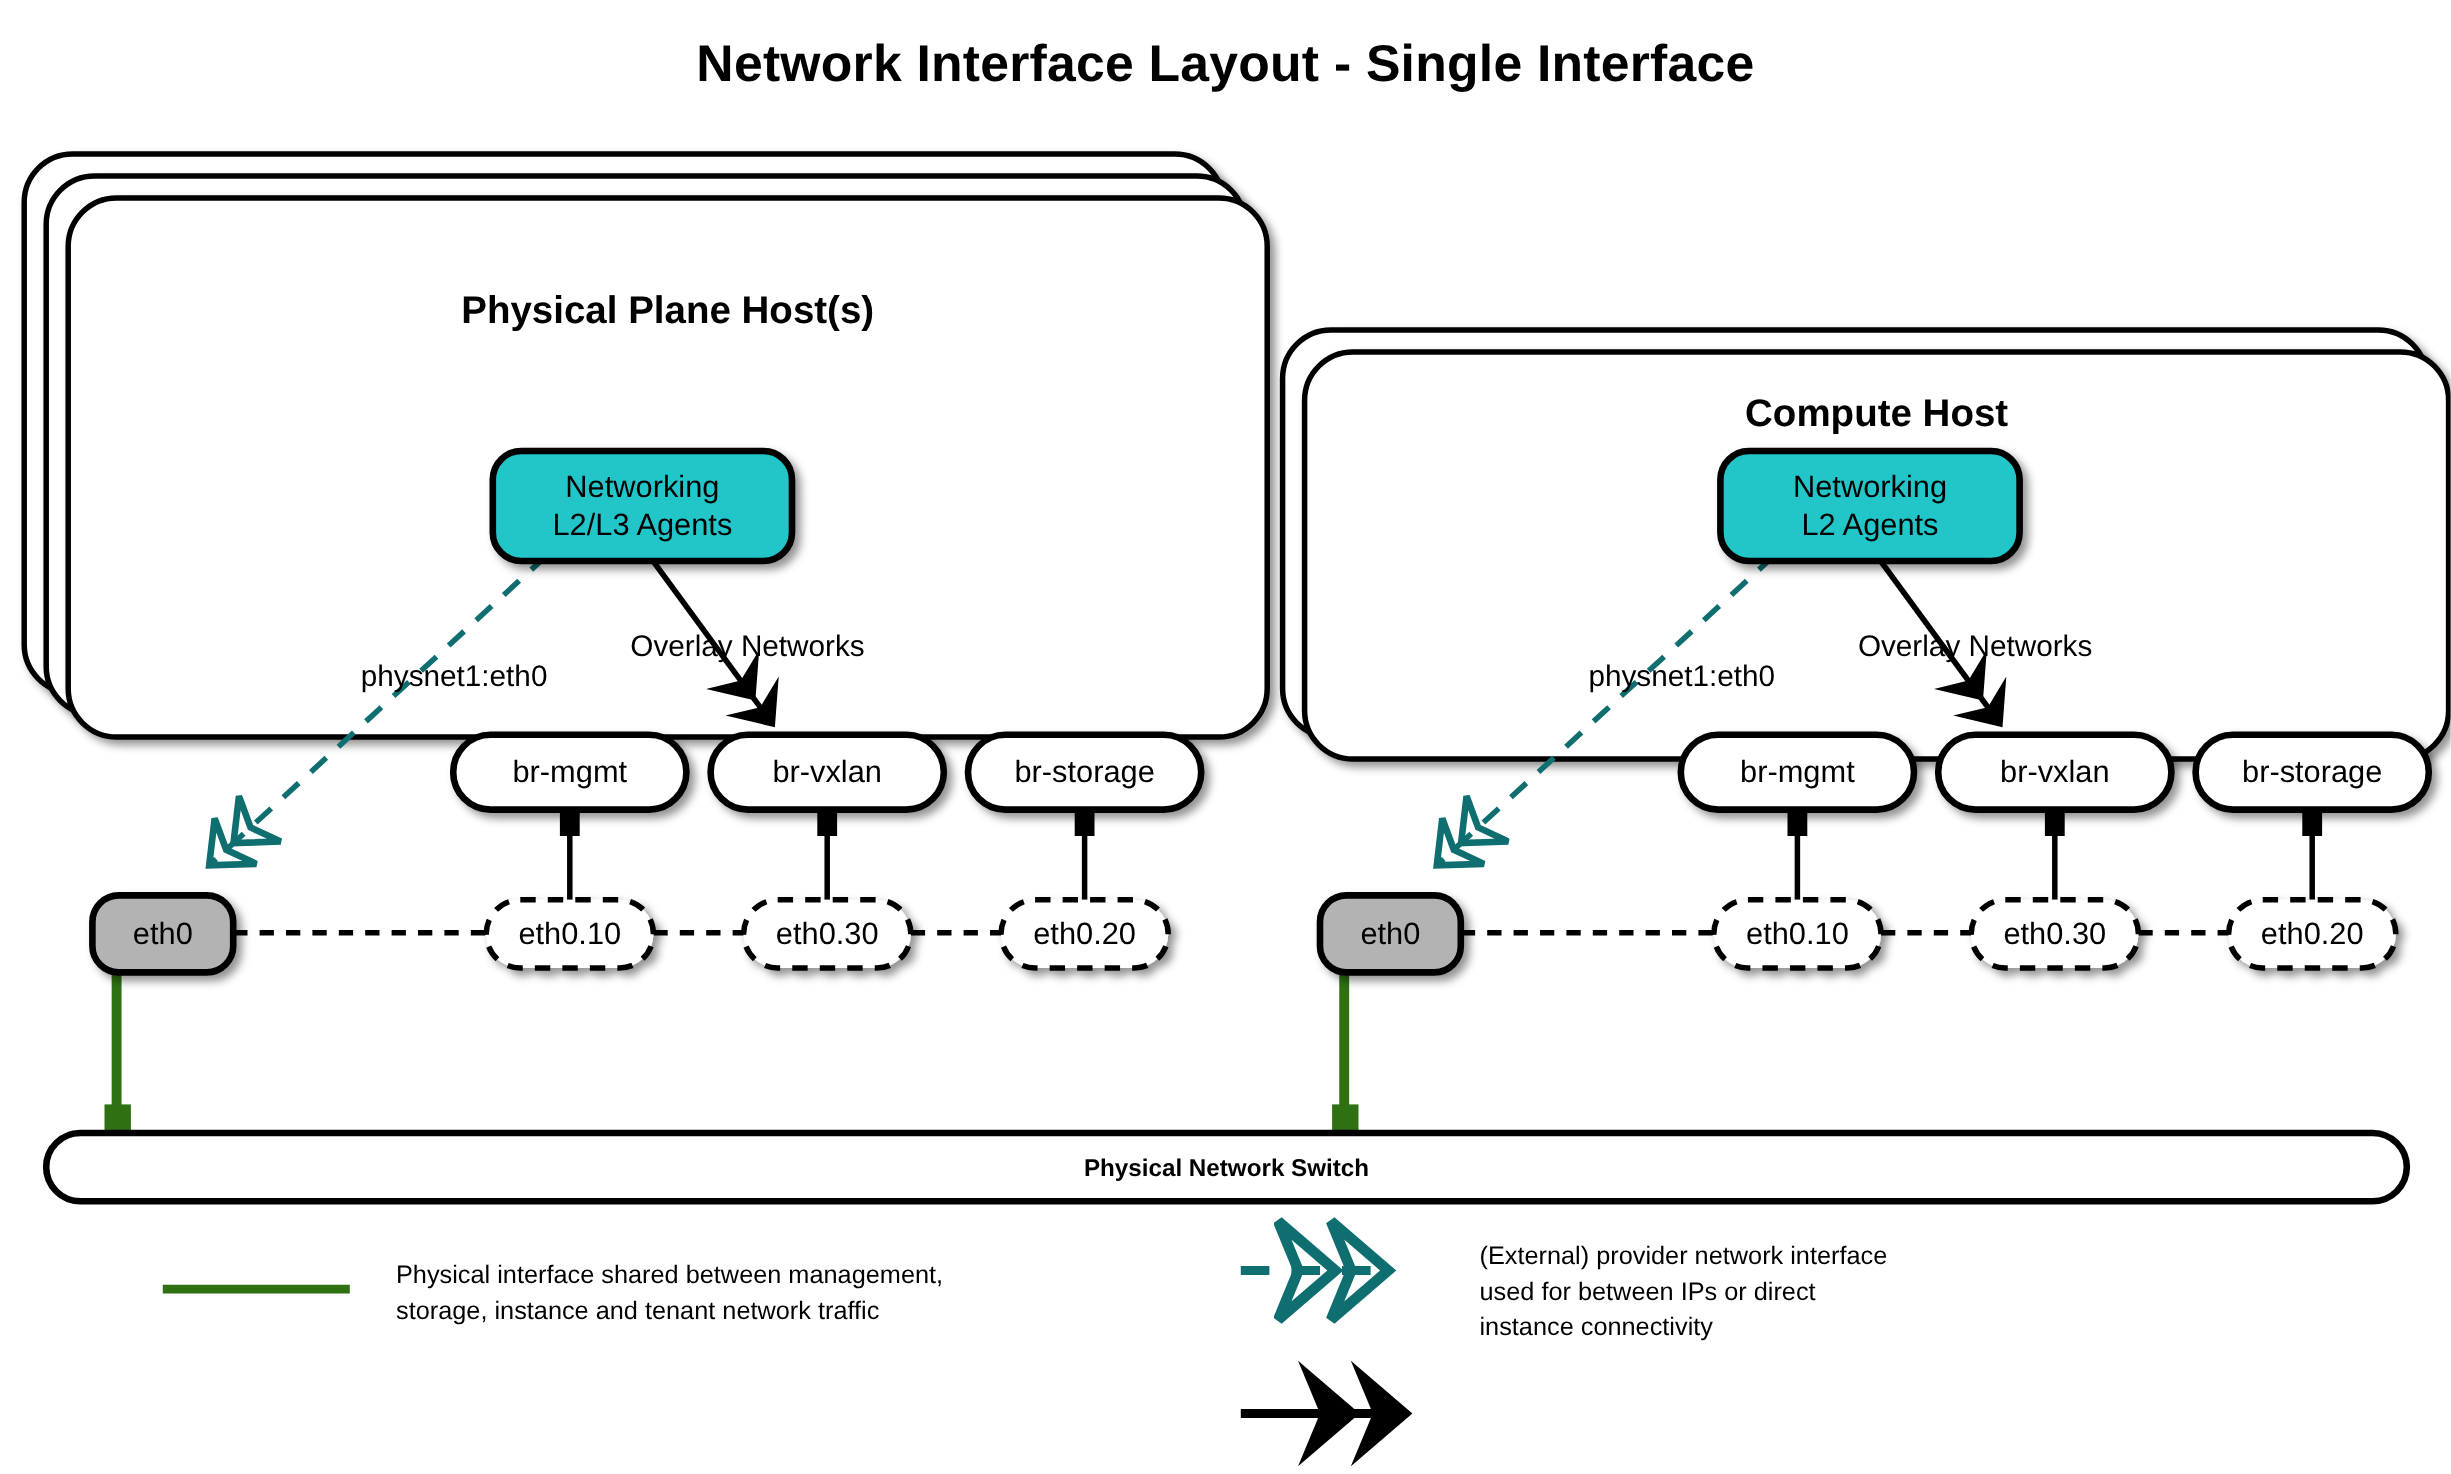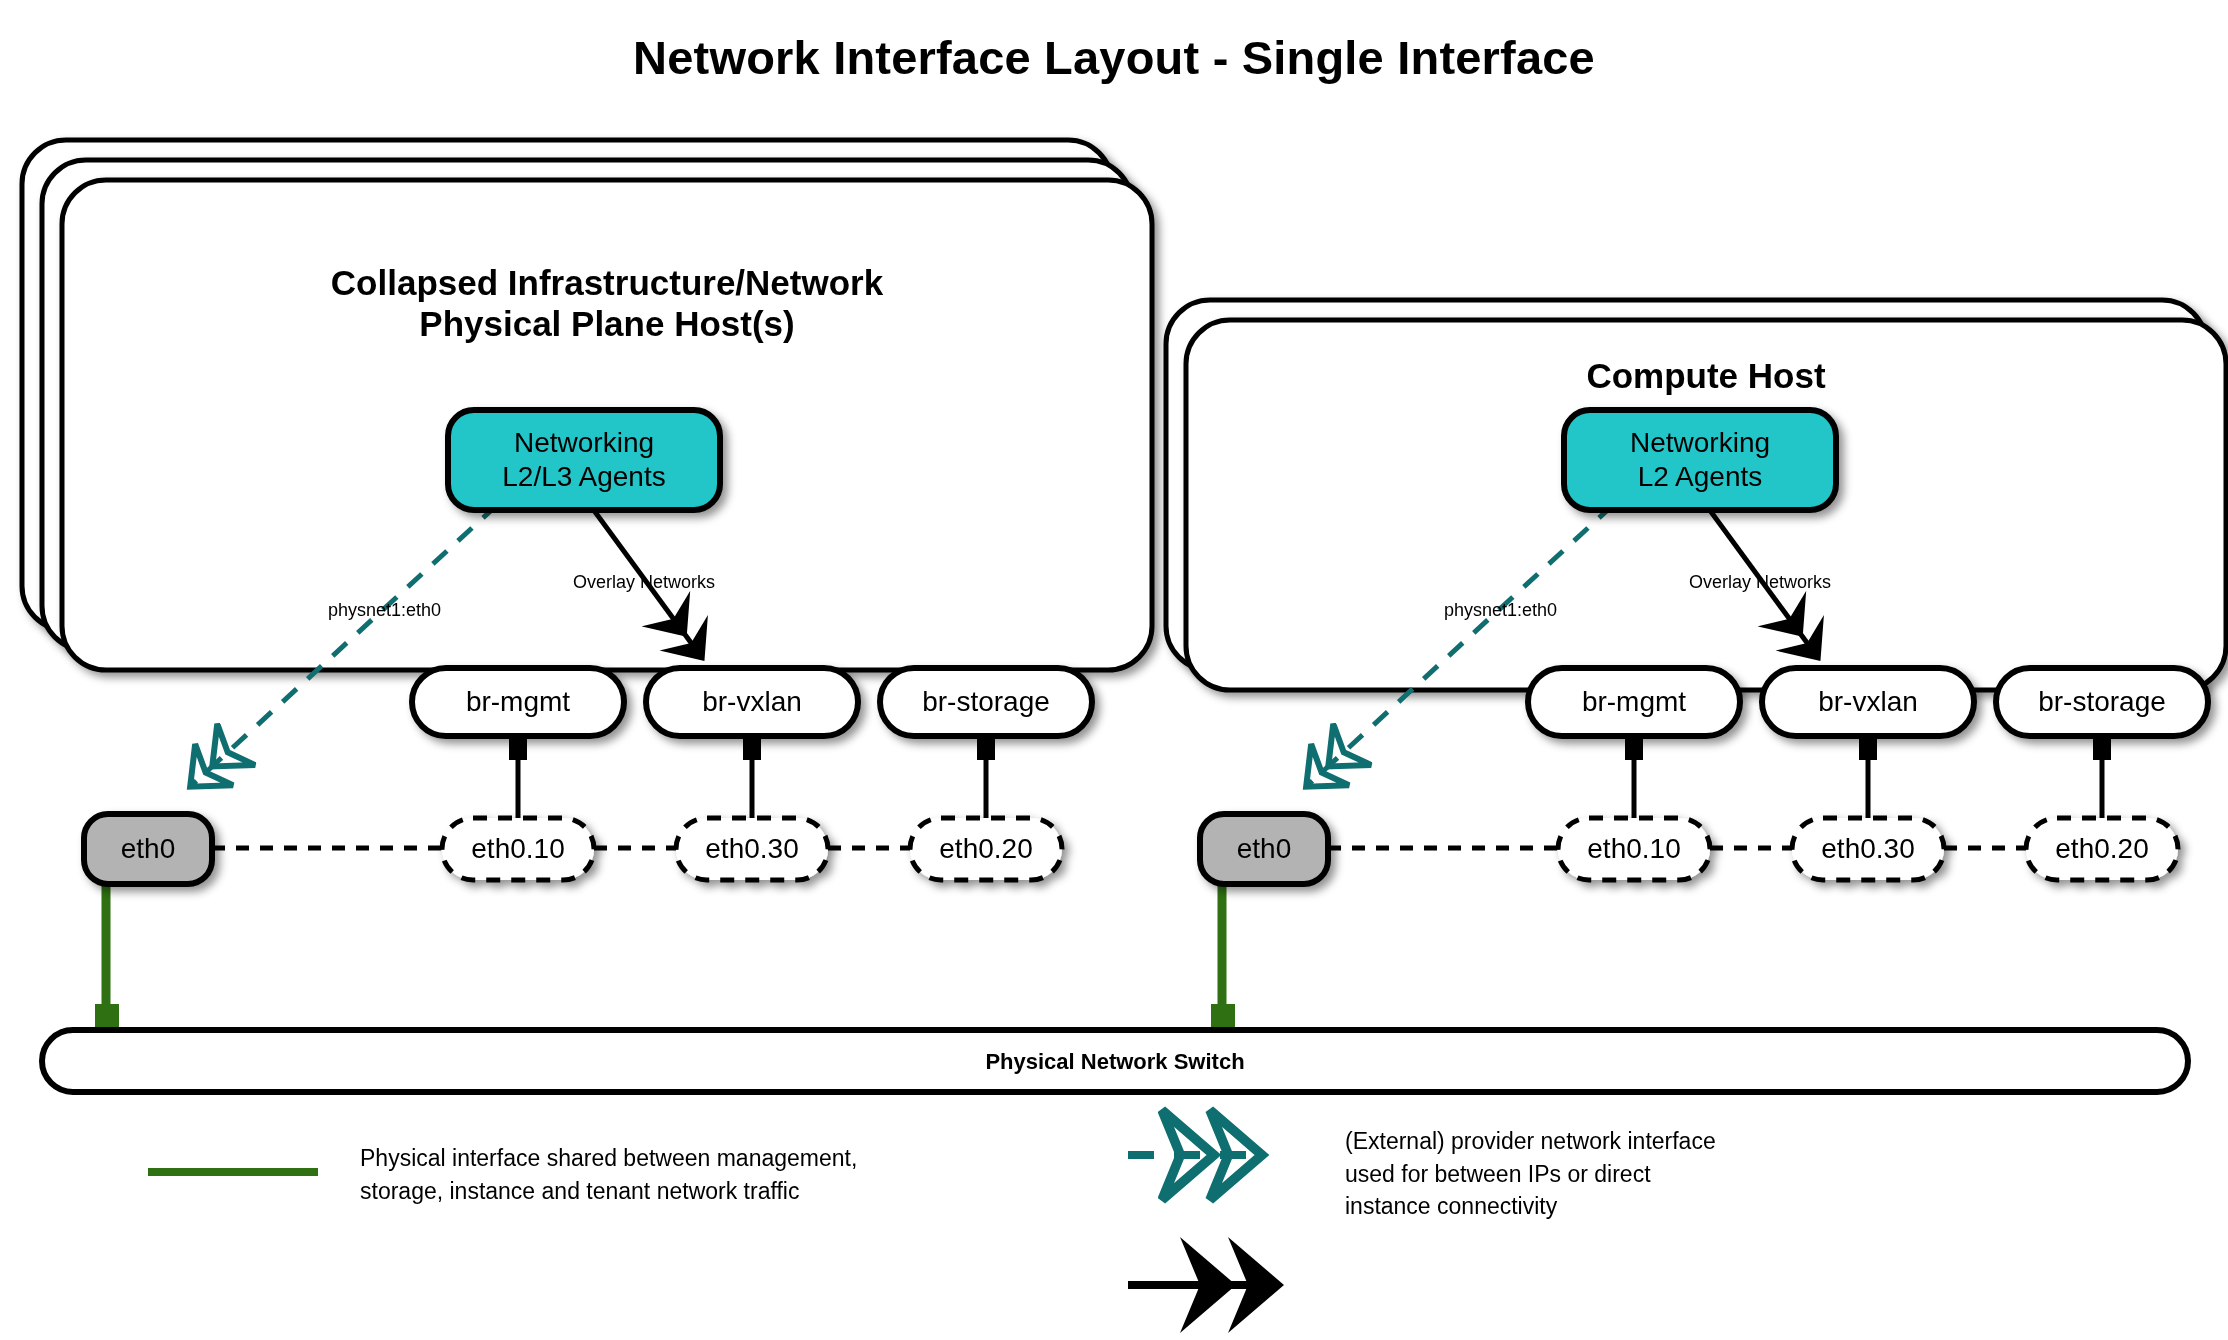--- a/index.html
+++ b/index.html
@@ -21,21 +21,21 @@
 
   .node-label{
     position:absolute;display:flex;align-items:center;justify-content:center;
     text-align:center;line-height:1.2;pointer-events:none;
   }
   .agent-label{font-size:28px;}
   .bridge-label{font-size:28px;}
   .eth-label{font-size:28px;}
   .vlan-label{font-size:28px;}
 
-  .edge-label{position:absolute;font-size:18px;white-space:nowrap;}
+  .edge-label{position:absolute;font-size:27px;white-space:nowrap;}
 
   .legend-text{position:absolute;font-size:23px;line-height:1.42;white-space:pre-line;}
 </style>
 </head>
 <body>
 
 <div id="stage">
 
   <div class="diag-title">Network Interface Layout - Single Interface</div>
 
@@ -144,21 +144,20 @@
     <g>
       <line x1="148" y1="1172" x2="318" y2="1172" stroke="#2e7012" stroke-width="8"></line>
 
       <line x1="1128" y1="1155" x2="1258" y2="1155" stroke="#0f6e70" stroke-width="8" stroke-dasharray="26,20" marker-end="url(#chev-teal)"></line>
 
       <line x1="1128" y1="1285" x2="1272" y2="1285" stroke="#000" stroke-width="8" marker-end="url(#chev-black)"></line>
     </g>
   </svg>
 
   <div class="host-title" style="left:62px;top:262px;width:1090px;">
-    <div>Collapsed Infrastructure/Network</div>
     <div>Physical Plane Host(s)</div>
   </div>
 
   <div class="host-title" style="left:1186px;top:355px;width:1040px;">
     <div>Compute Host</div>
   </div>
 
   <div class="node-label agent-label" style="left:448px;top:410px;width:272px;height:100px;flex-direction:column;">
     <span>Networking</span>
     <span>L2/L3 Agents</span>

